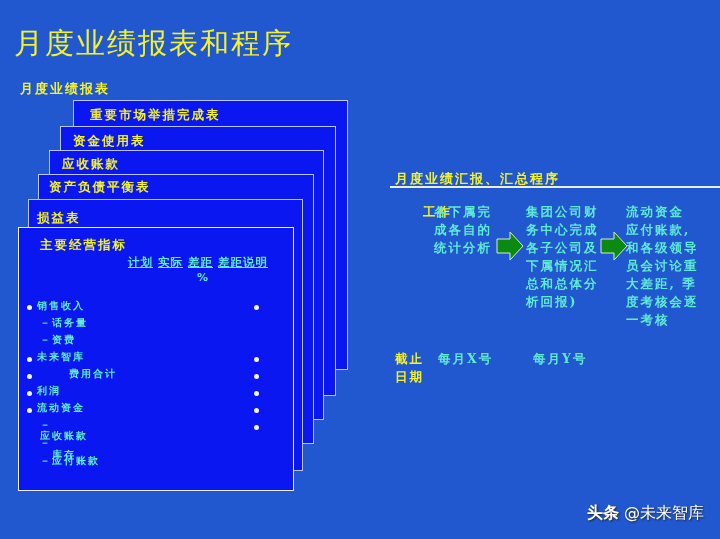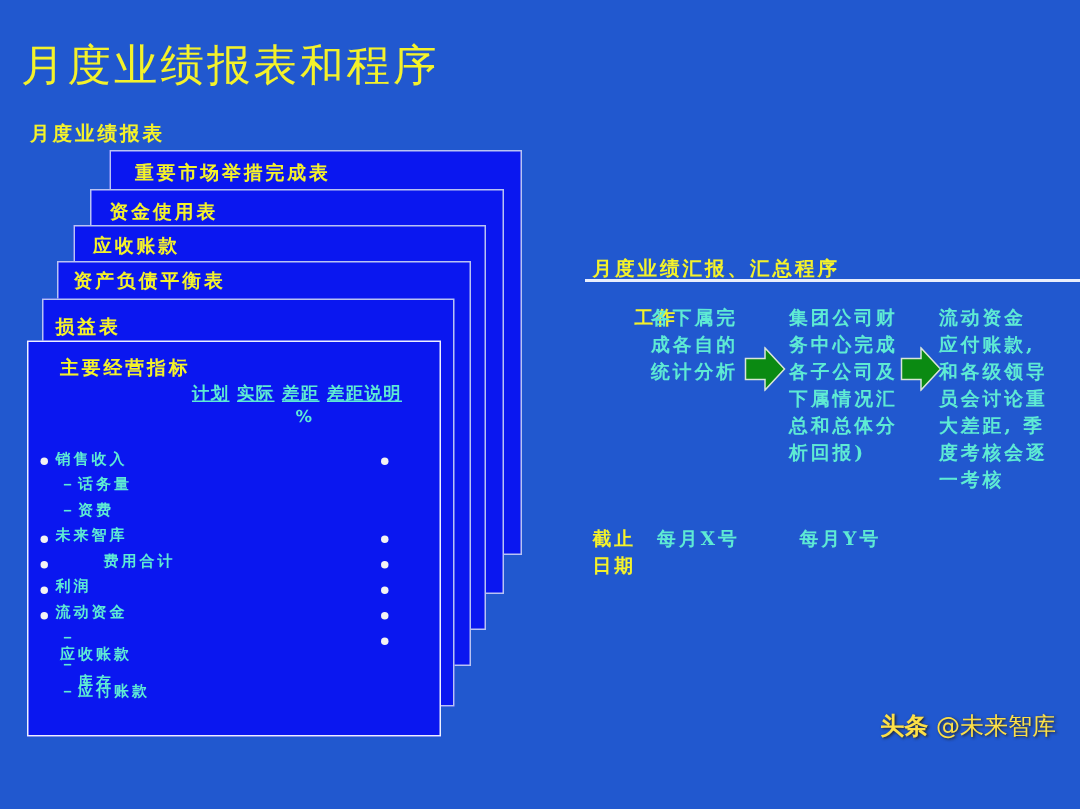--- a/index.html
+++ b/index.html
@@ -24,21 +24,21 @@
   .cols { position:absolute; left:128px; top:255px; font-size:11.5px; white-space:nowrap; }
   .cols span { text-decoration:underline; margin-right:5px; letter-spacing:1px; }
   .pct { position:absolute; left:197px; top:271px; font-size:11px; font-family:"DejaVu Sans", sans-serif; }
   .list-item { position:absolute; font-size:10px; letter-spacing:2px; white-space:nowrap; }
   .dot { position:absolute; width:5px; height:5px; border-radius:50%; background:#f3f3f3; }
   .right-heading { left:395px; top:170px; font-size:13px; letter-spacing:2px; }
   .rule { position:absolute; left:390px; top:186px; width:330px; height:1.5px; background:#e9eefc; }
   .col-text { position:absolute; font-size:12.5px; line-height:18px; letter-spacing:2px; }
   .arrow { position:absolute; }
   .watermark {
-    right:16px; top:474px; font-family:"DejaVu Sans", sans-serif; font-size:16px; color:#fde047;
+    right:16px; top:503px; font-family:"DejaVu Sans", sans-serif; font-size:16px; color:#ffffff;
     text-shadow:1px 1px 2px #222;
   }
   .watermark b { font-weight:bold; }
 </style>
 </head>
 <body>
 
 <div class="abs title">月度业绩报表和程序</div>
 
 <div class="abs sub-left yellow">月度业绩报表</div>

